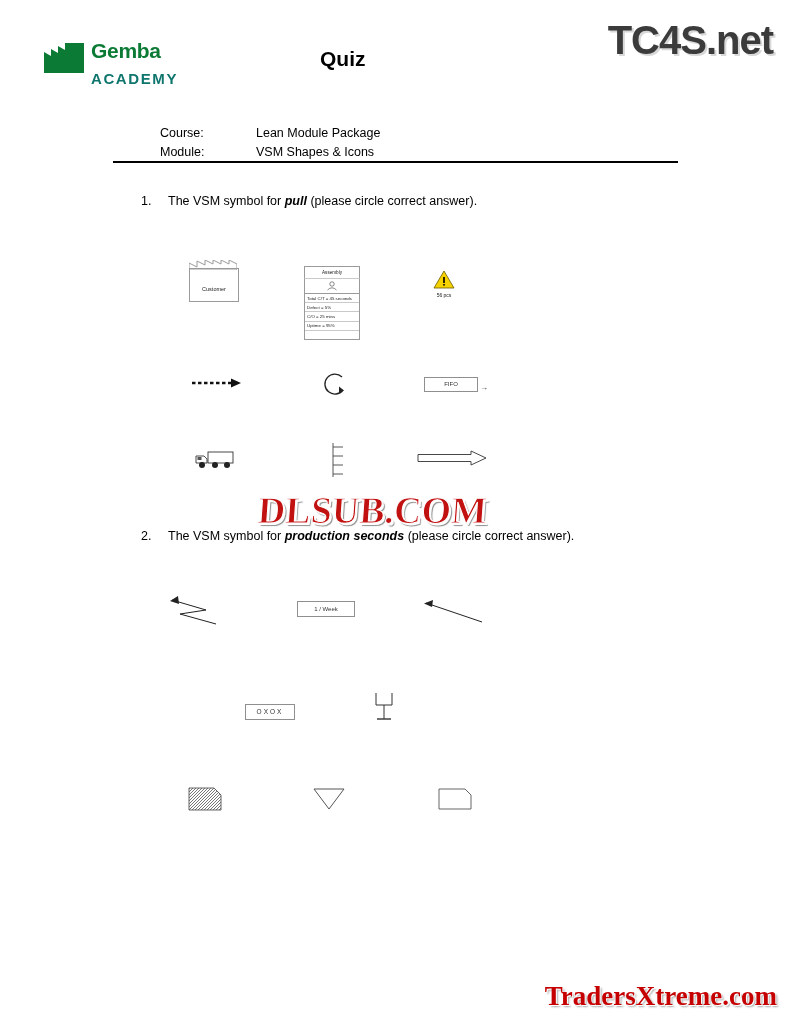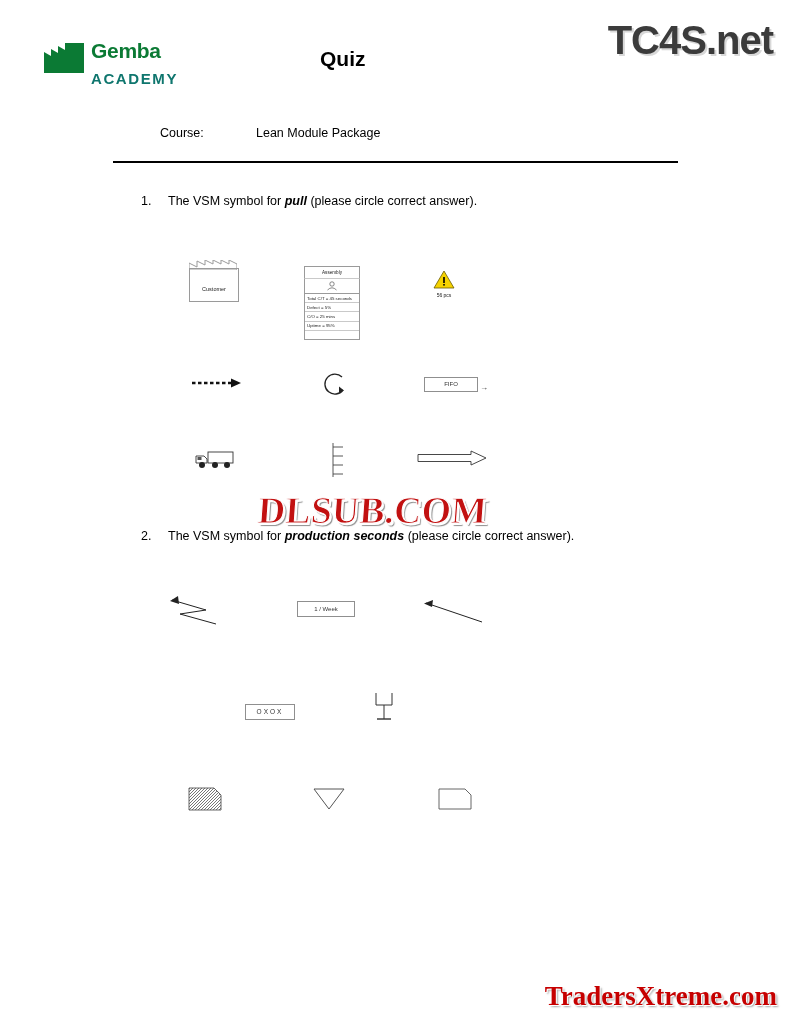--- a/index.html
+++ b/index.html
@@ -303,20 +303,24 @@
     <div class="logo-academy">ACADEMY</div>
   </span>
 </div>
 
 <div class="doc-title">Quiz</div>
 
 <div class="info">
   <div class="info-row">
     <span class="info-label">Course:</span>
     <span>Lean Module Package</span>
+  </div>
+  <div class="info-row">
+    <span class="info-label">Module:</span>
+    <span>VSM Shapes &amp; Icons</span>
   </div>
 </div>
 <div class="info-rule"></div>
 
 <div class="question" id="question-1">
   <span class="q-num">1.</span>
   <span class="q-text"><span>The VSM symbol for </span><em>pull</em><span> (please circle correct answer).</span></span>
 </div>
 
 <div class="sym" style="top:268px; left:189px;">

